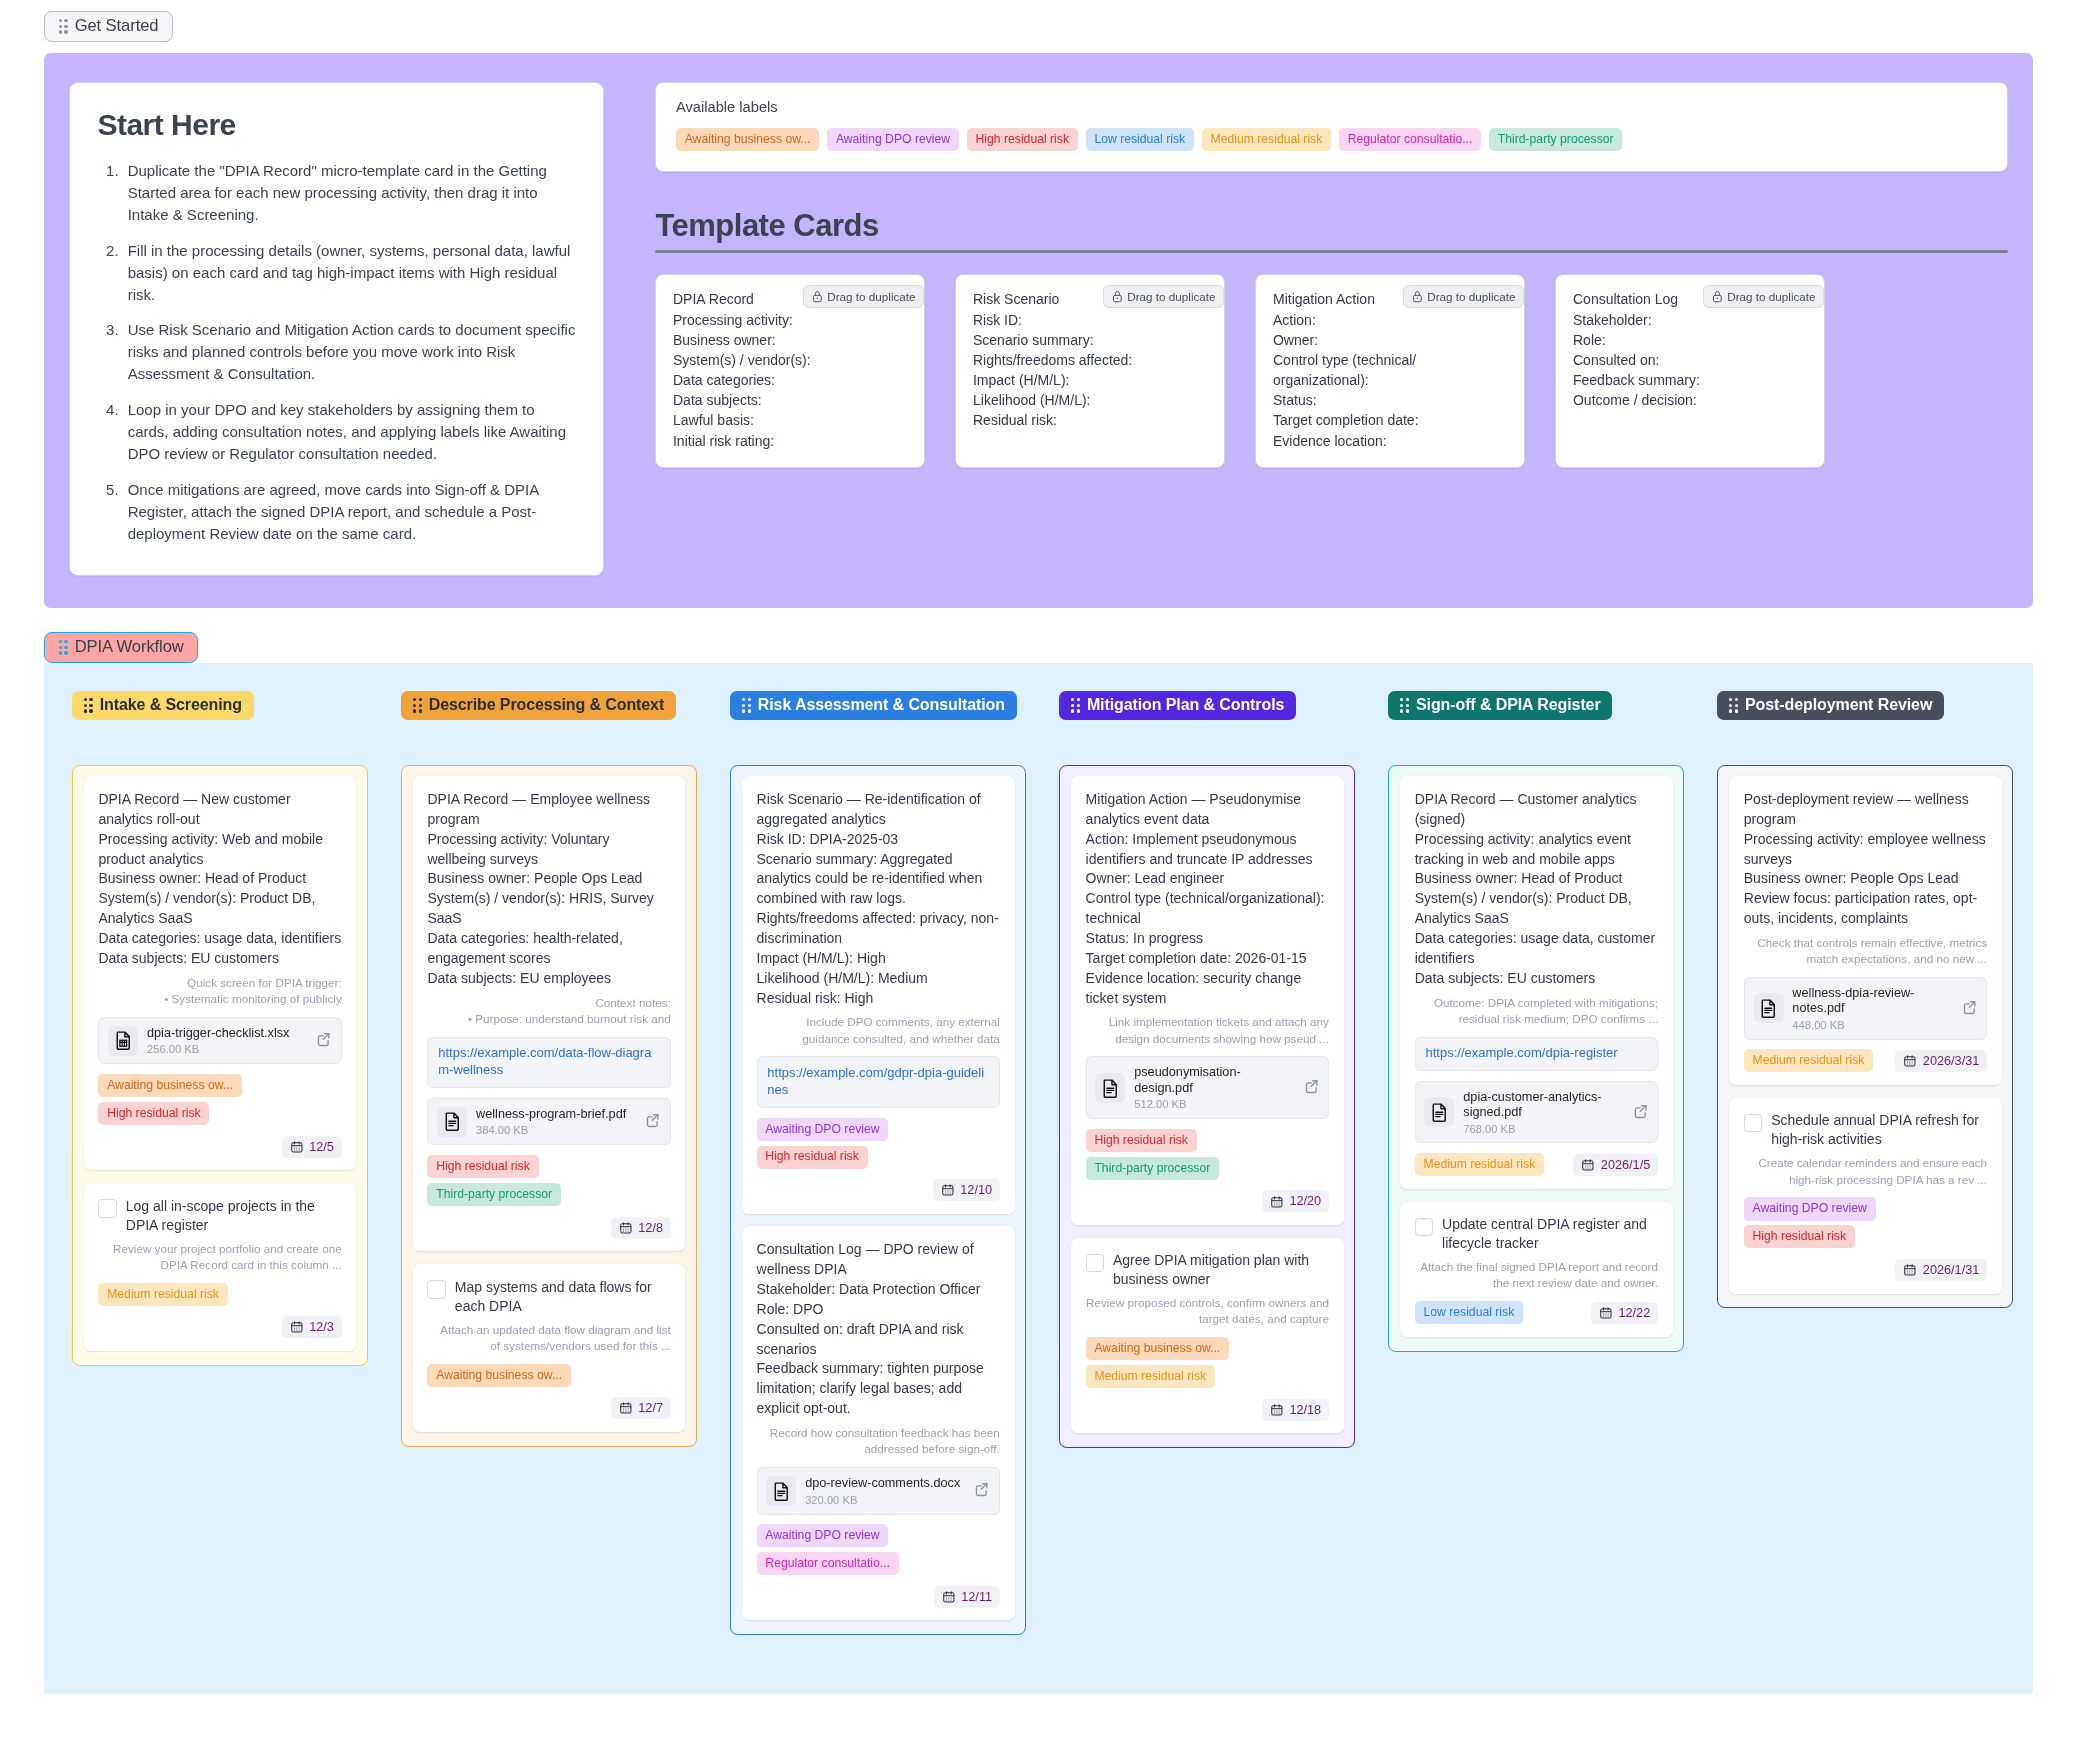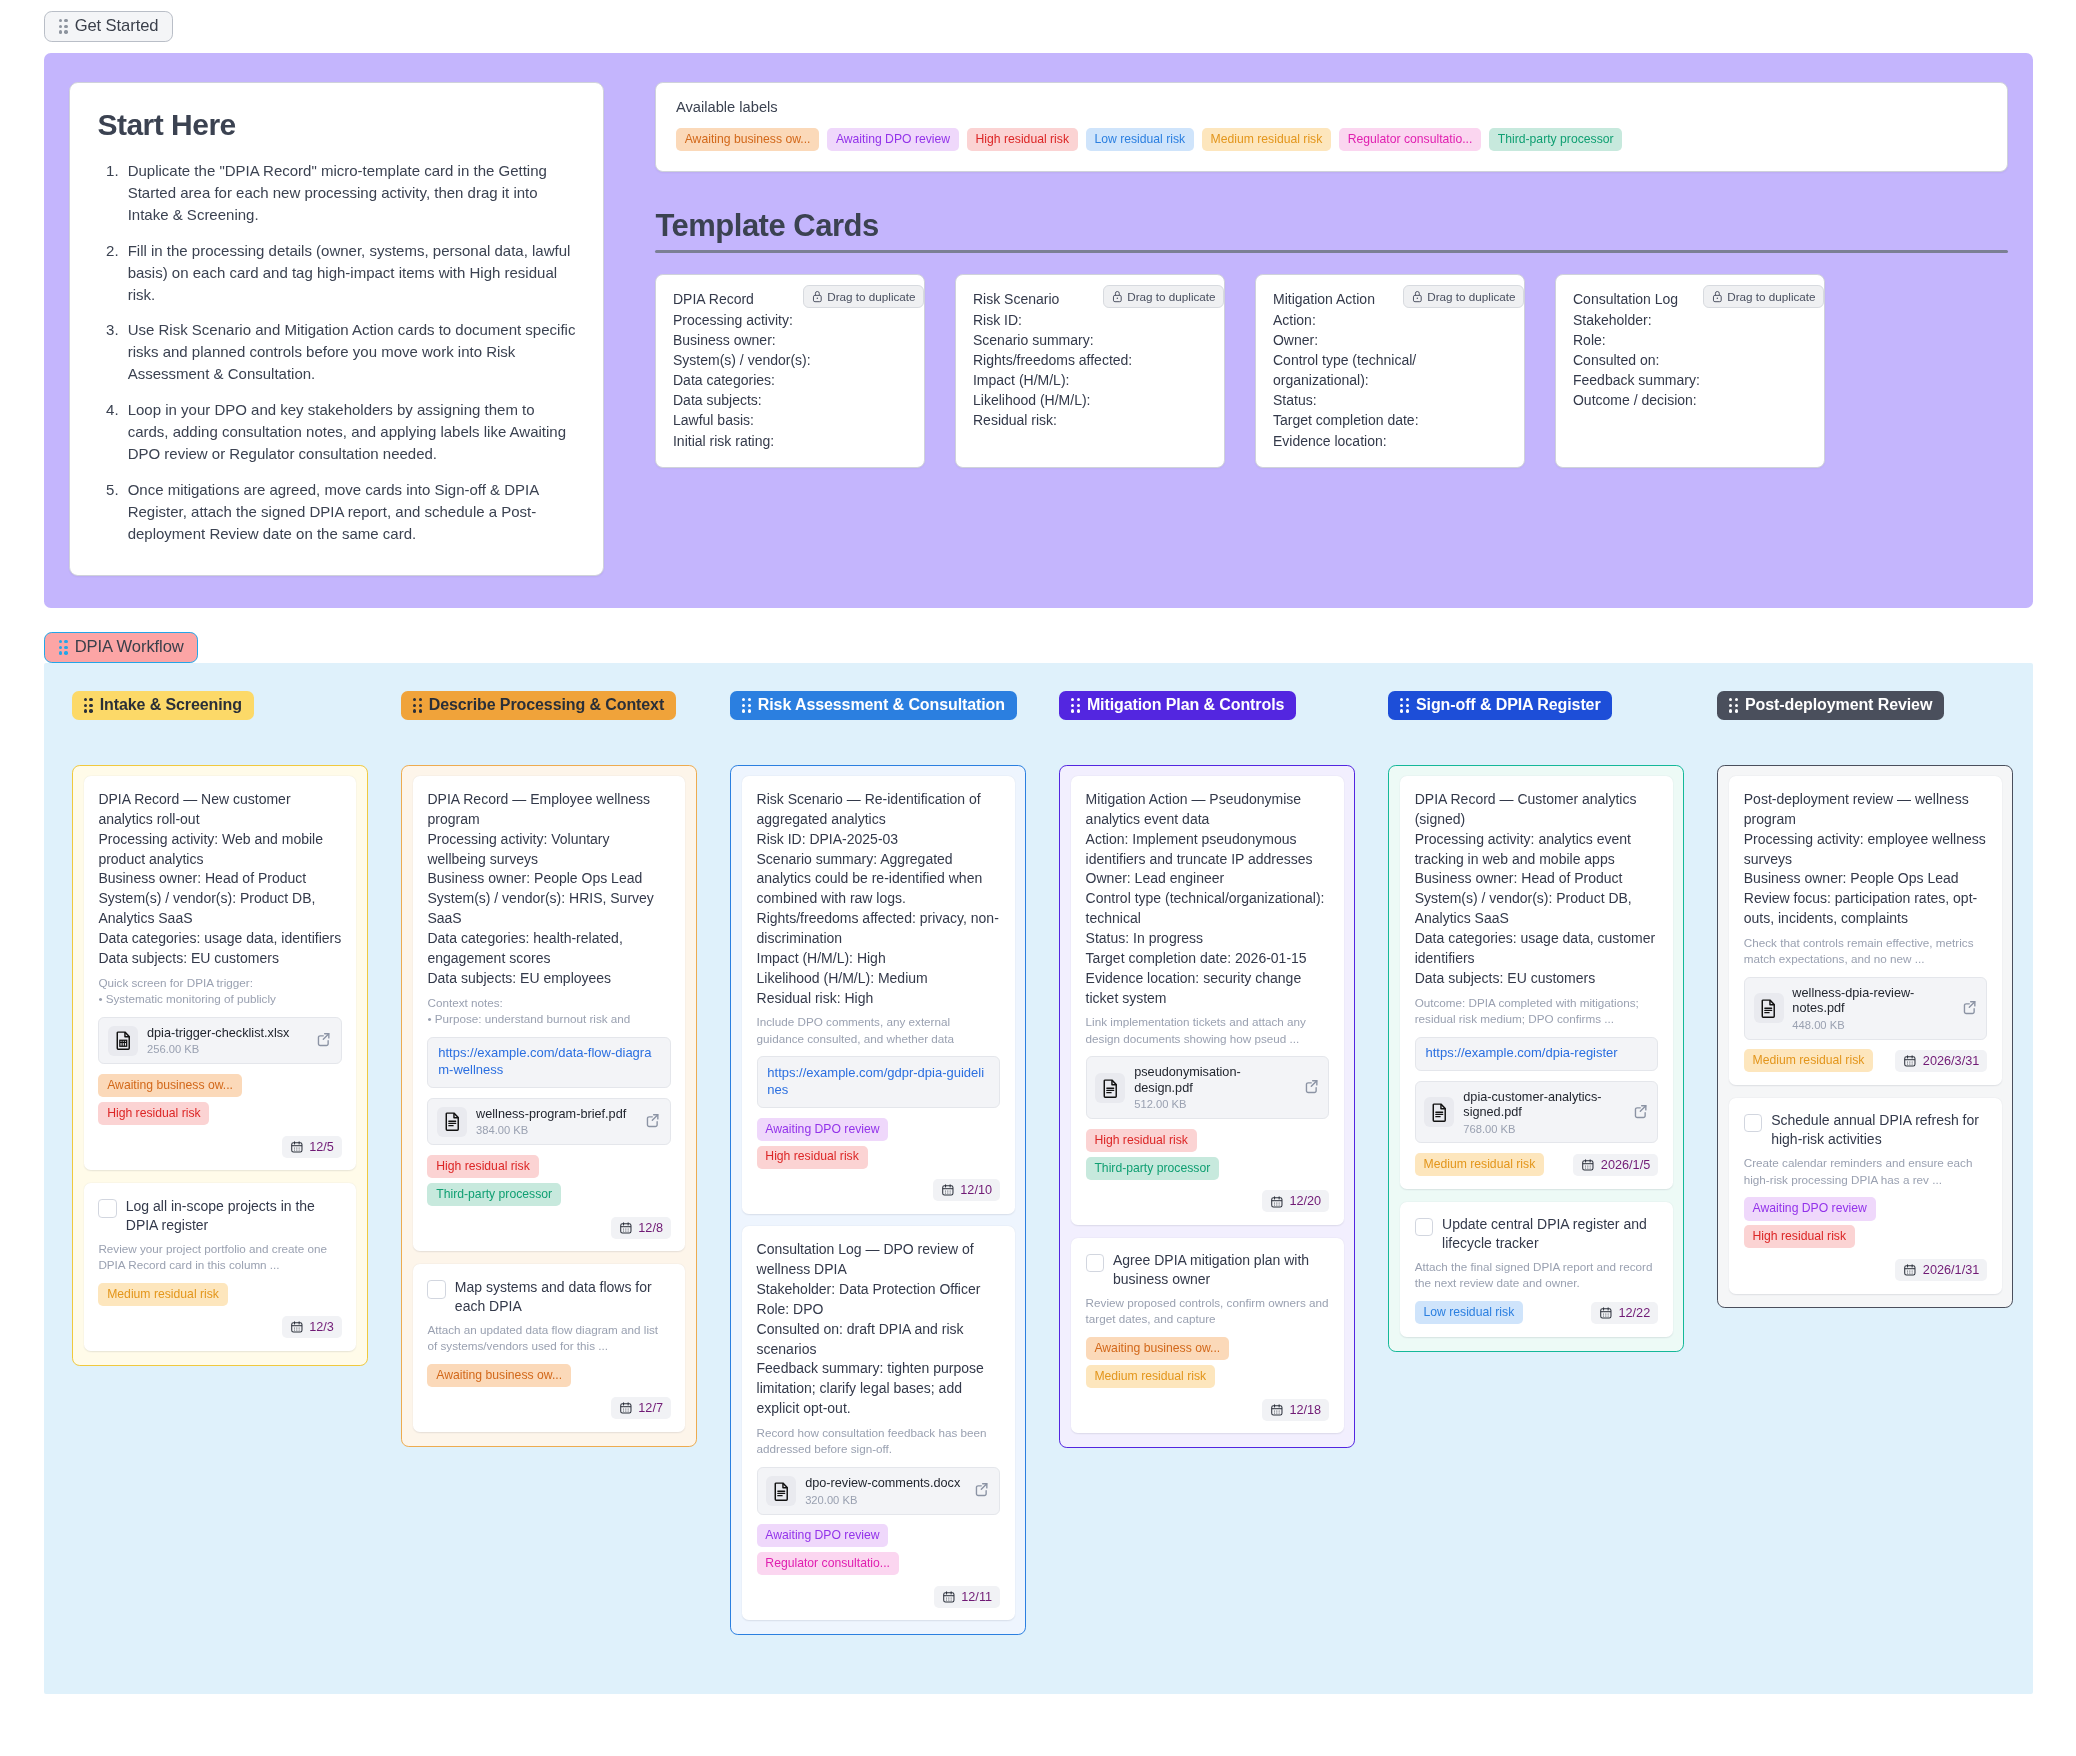--- a/index.html
+++ b/index.html
@@ -177,21 +177,21 @@
     margin-top: 37px;
   }
 
   .card {
     background: #ffffff;
     border-radius: 6.8px;
     padding: 13.7px 14.7px 12.7px 14.7px;
     box-shadow: 0 0.5px 1.5px rgba(20,30,60,0.10);
   }
   .card-text { font-size: 14px; line-height: 1.42; color: #33394a; }
-  .card-desc { font-size: 11.7px; line-height: 1.38; color: #9aa1b1; margin-top: 5.9px; }
+  .card-desc { font-size: 11.7px; line-height: 1.38; color: #9aa1b1; margin-top: 5.9px; text-align: right; }
 
   .attach {
     display: flex;
     align-items: center;
     gap: 8.8px;
     background: #f3f4f7;
     border: 1px solid #e4e6eb;
     border-radius: 5.9px;
     padding: 7.8px 8.8px;
     margin-top: 9.8px;
@@ -730,21 +730,21 @@
                   <circle cx="12" cy="17.6" r="0.9" fill="#2b303b"></circle>
                   <circle cx="16" cy="17.6" r="0.9" fill="#2b303b"></circle>
                 </svg>
                 <span>12/18</span>
               </span>
             </div>
           </div>
     </div>
   </div>
   <div class="col">
-    <div class="col-head" style="background:#1d4ed8;color:#ffffff">
+    <div class="col-head" style="background:#0f766e;color:#ffffff">
       <span class="grip grip-white">
             <i></i>
             <i></i>
             <i></i>
             <i></i>
             <i></i>
             <i></i>
           </span>
           <span>Sign-off &amp; DPIA Register</span>
     </div>

